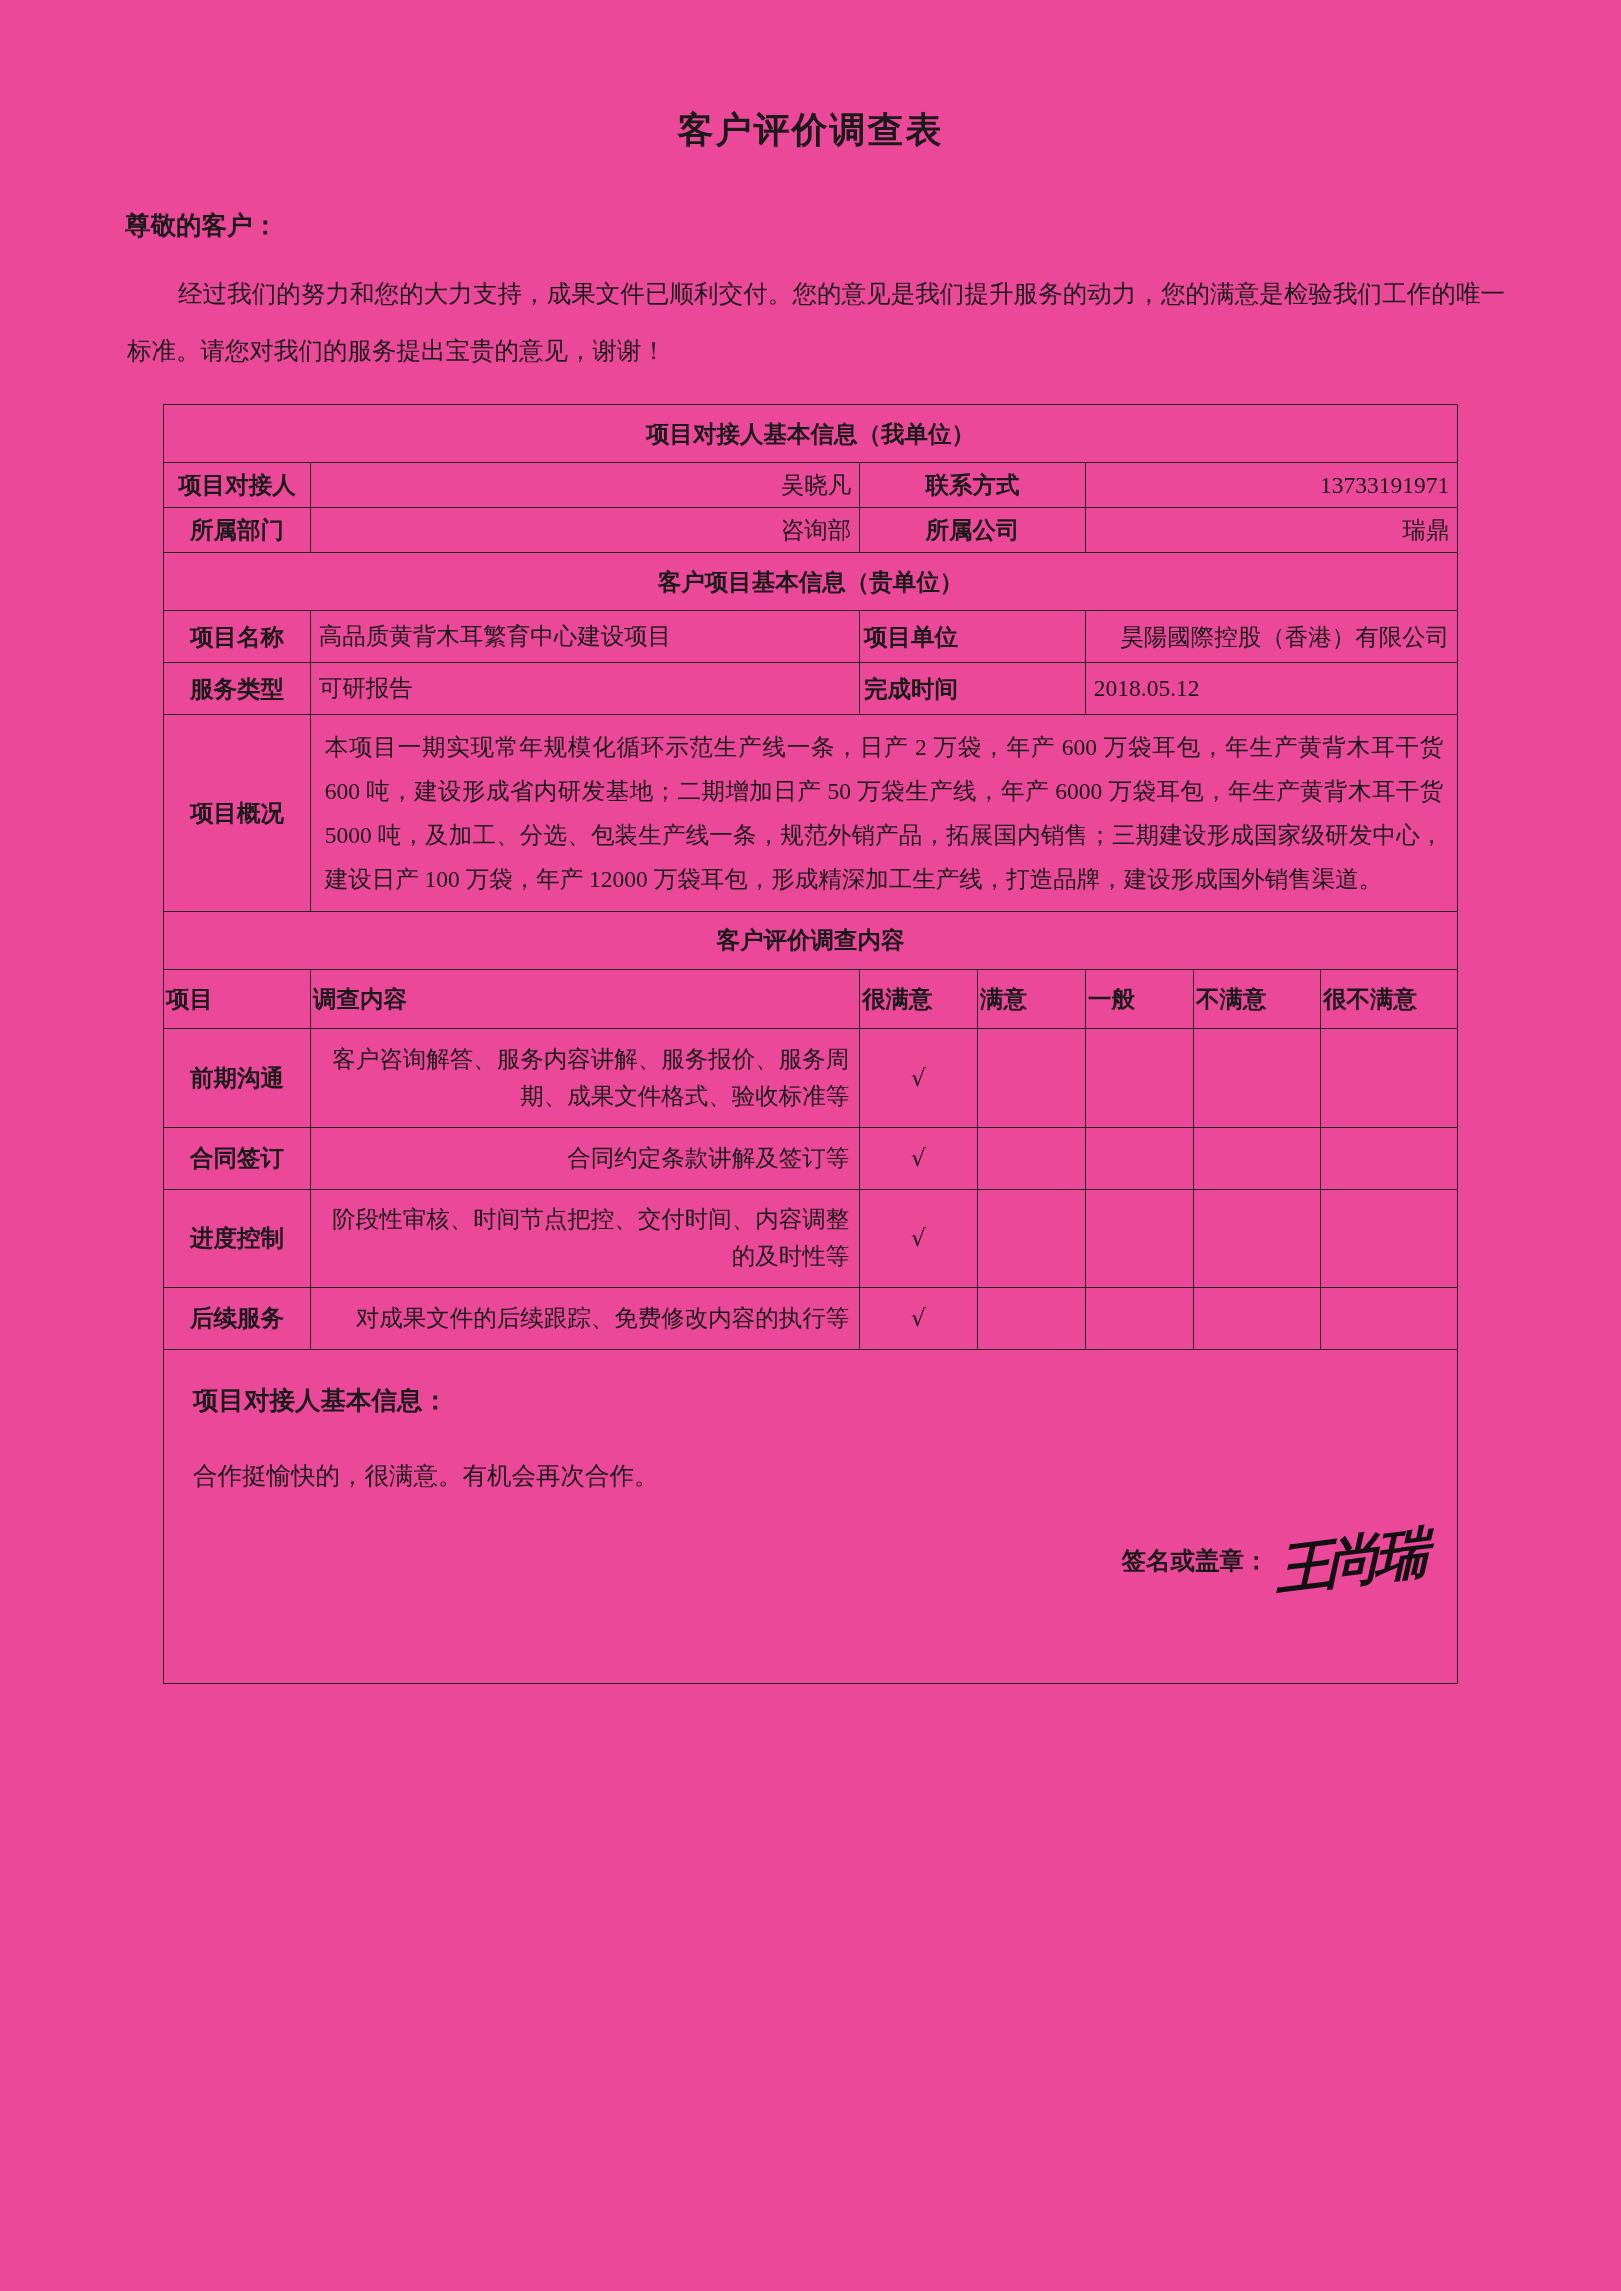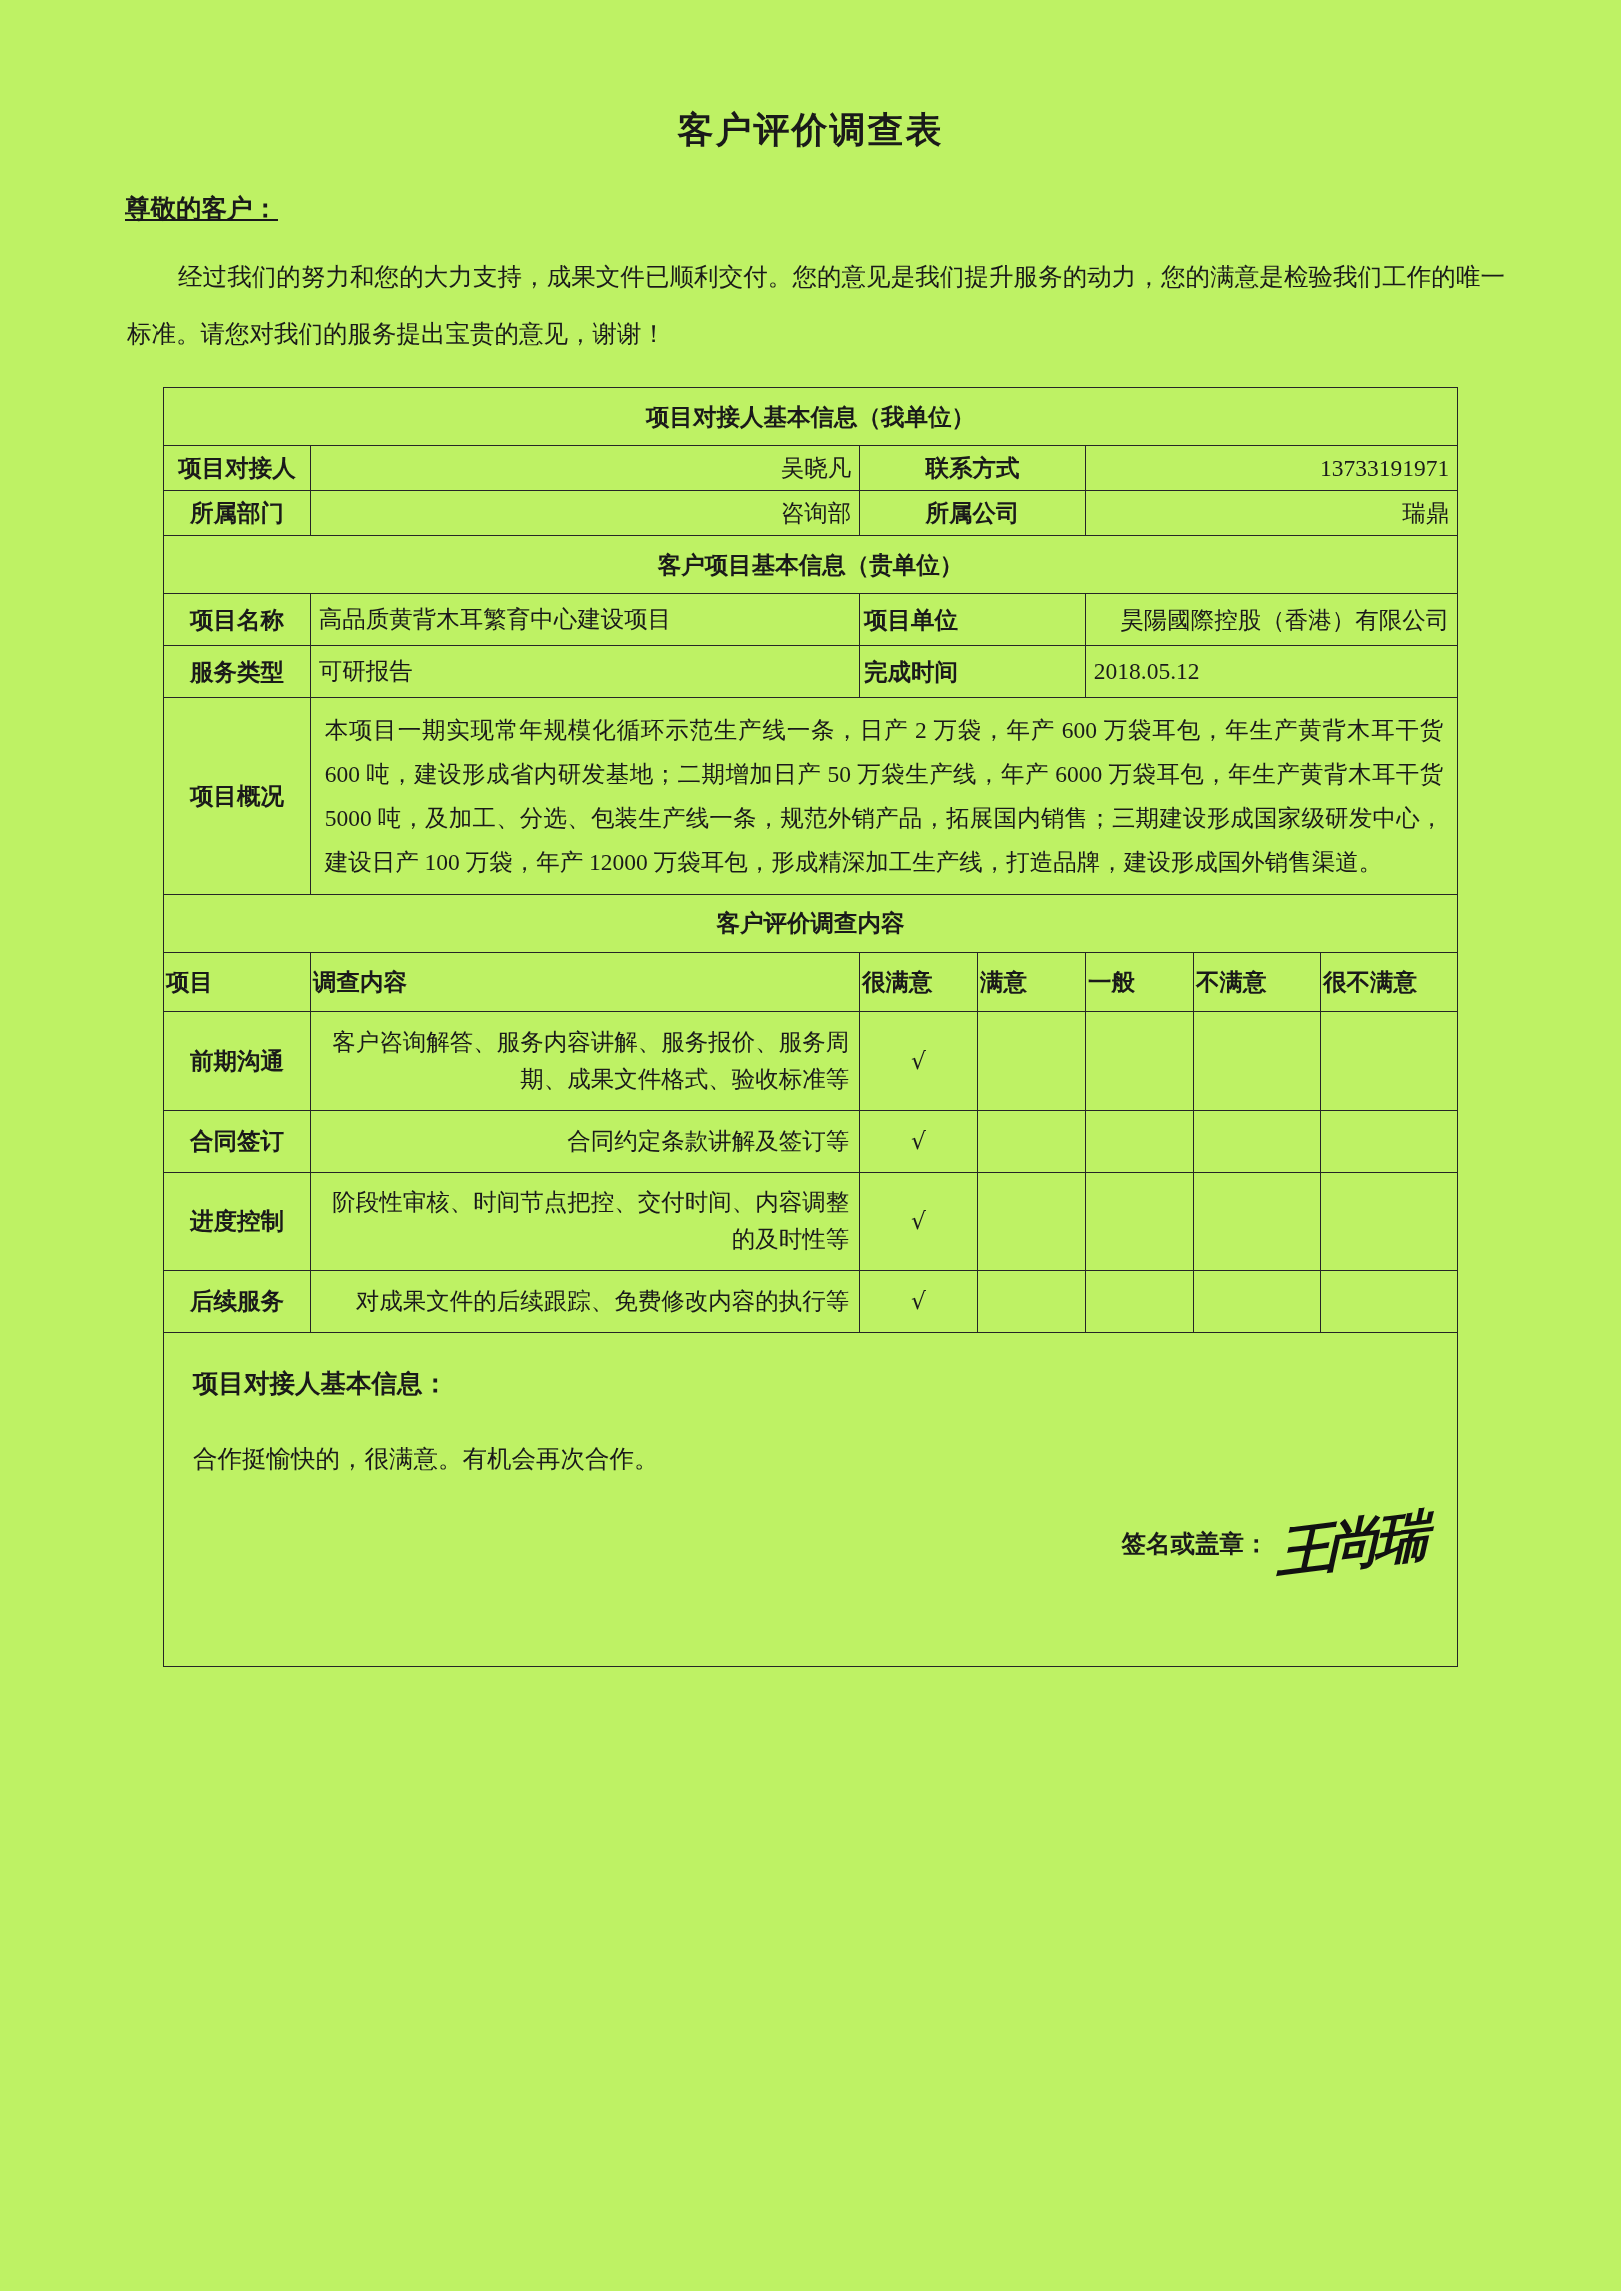--- a/index.html
+++ b/index.html
@@ -13,34 +13,33 @@
     font-family: "Liberation Serif", "DejaVu Serif", serif;
     color: #1a1a1a;
     position: relative;
     overflow: hidden;
   }
   .page {
     position: absolute;
     left: 0; top: 0;
     width: 1621px;
     height: 2292px;
-    background: #bef264;
+    background: #ec4899;
   }
   .doc-title {
     text-align: center;
     font-size: 36px;
     font-weight: bold;
     letter-spacing: 2px;
     margin-top: 106px;
   }
   .greeting {
-    margin: 36px 0 0 125px;
-    font-size: 25.5px;
-    font-weight: bold;
-    text-decoration: underline;
+    margin: 53px 0 0 125px;
+    font-size: 25.5px;
+    font-weight: bold;
   }
   .intro {
     margin: 21.6px 116px 0 127px;
     font-size: 24.5px;
     line-height: 57px;
     text-align: justify;
     text-indent: 51px;
   }
   table.main {
     margin: 25.5px auto 0 auto;

